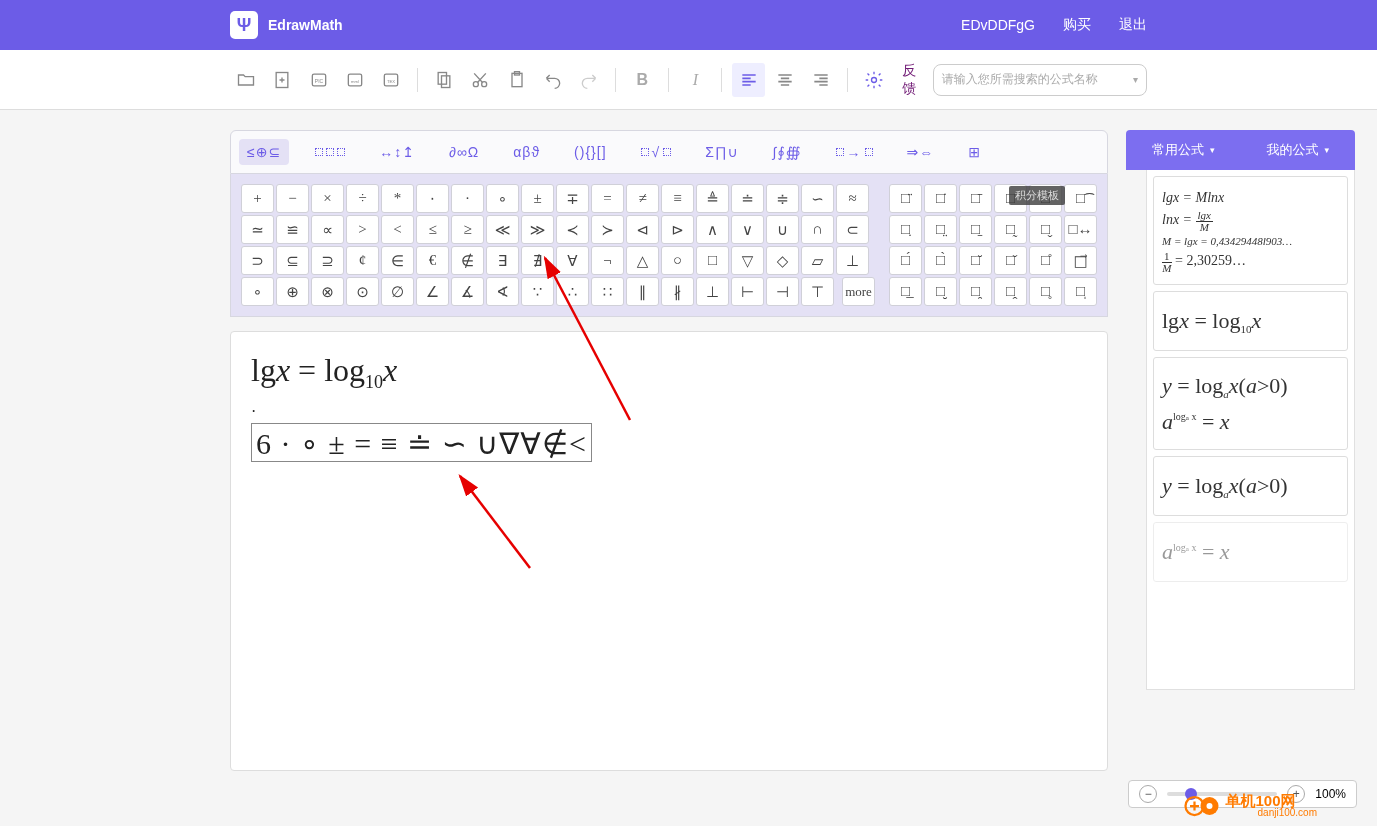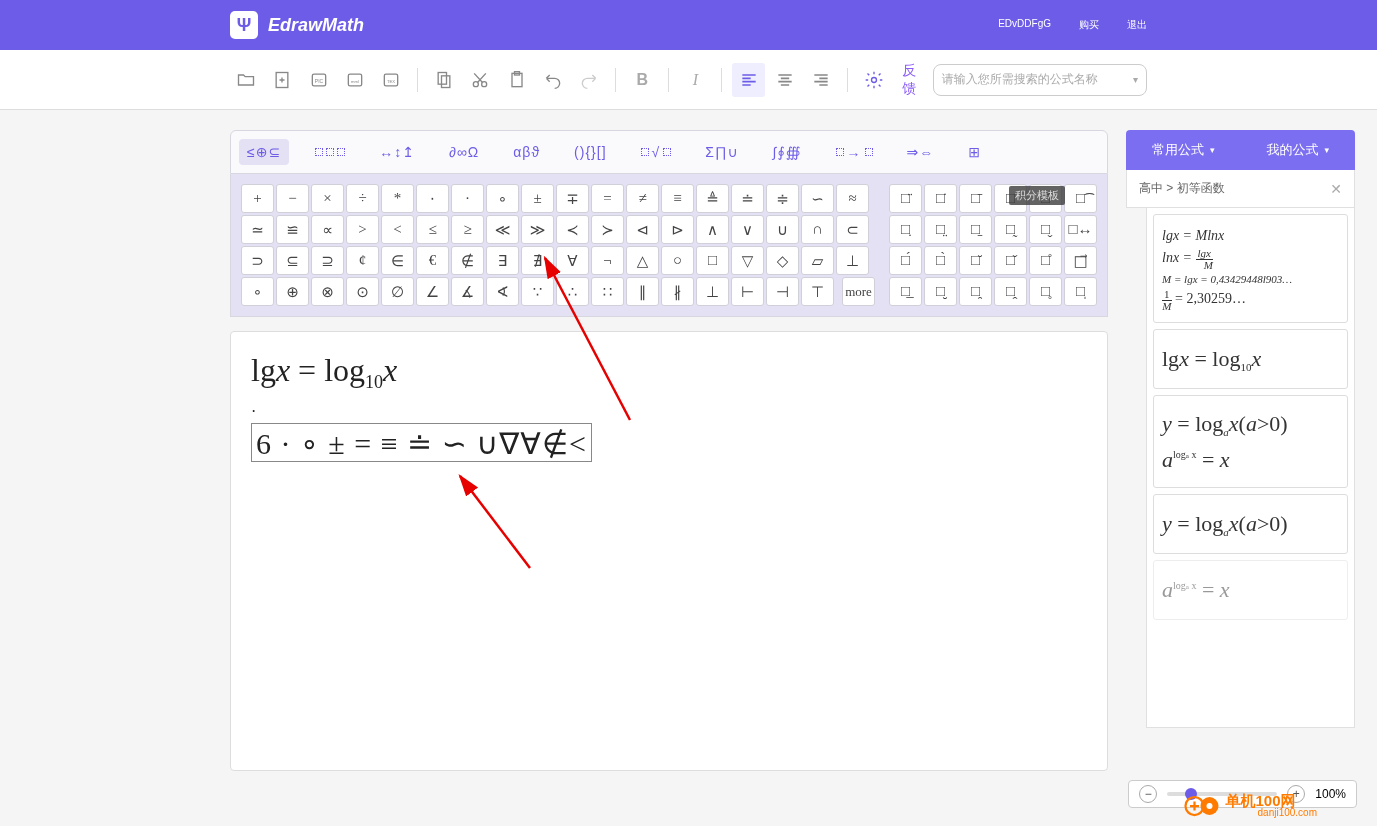--- a/index.html
+++ b/index.html
@@ -1,32 +1,32 @@
 <!DOCTYPE html>
 <html><head>
 <meta charset="utf-8">
 <style>
 * { margin: 0; padding: 0; box-sizing: border-box; }
 body { font-family: "Microsoft YaHei", Arial, sans-serif; background: #f5f5f5; width: 1377px; height: 826px; overflow: hidden; position: relative; }
 
 .header { background: #6c5ce7; height: 50px; display: flex; align-items: center; padding: 0 230px 0 230px; color: #fff; }
 .logo-wrap { display: flex; align-items: center; gap: 10px; }
 .logo-icon { width: 28px; height: 28px; background: #fff; border-radius: 5px; display: flex; align-items: center; justify-content: center; color: #6c5ce7; font-weight: bold; font-size: 18px; }
-.logo-text { font-size: 18px; font-weight: 600; font-style: italic; }
-.header-right { margin-left: auto; display: flex; gap: 28px; font-size: 10px; }
+.logo-text { font-size: 14px; font-weight: 600; }
+.header-right { margin-left: auto; display: flex; gap: 28px; font-size: 14px; align-items: center; }
 .header-right span { cursor: pointer; }
 
 .toolbar { background: #fff; border-bottom: 1px solid #ddd; height: 60px; display: flex; align-items: center; padding: 0 230px 0 230px; gap: 4px; }
 .tool-btn { width: 34px; height: 34px; display: flex; align-items: center; justify-content: center; cursor: pointer; color: #888; border-radius: 3px; }
 .tool-btn.active { background: #eef; }
 .tool-sep { width: 1px; height: 24px; background: #ddd; margin: 0 6px; }
 .tool-icon { width: 20px; height: 20px; }
 .bold-btn { font-weight: bold; font-size: 16px; color: #aaa; }
 .italic-btn { font-style: italic; font-size: 16px; color: #aaa; font-family: Georgia; }
-.feedback { color: #8b5cf6; font-size: 14px; margin-left: 8px; cursor: pointer; }
+.feedback { color: #701a75; font-size: 14px; margin-left: 8px; cursor: pointer; }
 .search-box { margin-left: auto; display: flex; align-items: center; border: 1px solid #ccc; border-radius: 8px; width: 225px; height: 32px; padding: 0 8px; color: #aaa; font-size: 12px; justify-content: space-between; }
 .search-chevron { font-size: 10px; }
 
 .main-area { display: flex; padding: 20px 0 0 230px; gap: 18px; }
 .left-col { width: 878px; }
 
 .tab-bar { background: #fafafc; border: 1px solid #d7d7e0; border-radius: 6px 6px 0 0; padding: 8px; display: flex; gap: 18px; align-items: center; flex-wrap: wrap; }
 .tab-item { display: flex; gap: 3px; padding: 5px 8px; cursor: pointer; color: #6c5ce7; border-radius: 4px; font-size: 14px; align-items: center; letter-spacing: 1px; }
 .tab-item.active { background: #e4e1f5; }
 
@@ -51,21 +51,21 @@
 .right-tab-chevron { font-size: 9px; }
 .breadcrumb-row { background: #fff; border: 1px solid #e0e0e0; border-top: none; padding: 10px 12px; font-size: 12px; color: #666; display: flex; justify-content: space-between; align-items: center; }
 .close-x { color: #aaa; cursor: pointer; font-size: 14px; }
 
 .formula-list { background: #fff; border: 1px solid #e0e0e0; border-top: none; padding: 6px; height: 520px; overflow-y: auto; display: flex; flex-direction: column; gap: 6px; margin-left: 20px; }
 .formula-card { border: 1px solid #ddd; border-radius: 3px; padding: 10px 8px; cursor: pointer; font-family: "Cambria Math", Georgia, serif; font-size: 14px; color: #333; min-height: 60px; display: flex; flex-direction: column; justify-content: center; line-height: 1.6; }
 .formula-card .big { font-size: 22px; }
 .formula-card .sub { font-size: 11px; vertical-align: sub; }
 .formula-card .sup { font-size: 10px; vertical-align: super; }
 .formula-card .it { font-style: italic; }
-.formula-card .frac { display: inline-flex; flex-direction: column; align-items: flex-end; font-size: 11px; vertical-align: middle; line-height: 1; }
+.formula-card .frac { display: inline-flex; flex-direction: column; align-items: center; font-size: 11px; vertical-align: middle; line-height: 1; }
 .formula-card .frac-top { border-bottom: 1px solid #333; padding: 0 2px; }
 
 .zoom-bar { position: absolute; bottom: 18px; right: 20px; background: #fff; border: 1px solid #ccc; border-radius: 4px; padding: 4px 10px; display: flex; align-items: center; gap: 10px; font-size: 12px; }
 .zoom-btn { width: 18px; height: 18px; border: 1px solid #aaa; border-radius: 50%; display: flex; align-items: center; justify-content: center; cursor: pointer; font-size: 12px; color: #555; }
 .zoom-track { width: 110px; height: 4px; background: #ddd; border-radius: 2px; position: relative; }
 .zoom-thumb { position: absolute; left: 18px; top: -4px; width: 12px; height: 12px; background: #6c5ce7; border-radius: 50%; }
 
 .watermark { position: absolute; bottom: 8px; right: 60px; display: flex; align-items: flex-end; gap: 6px; }
 .wm-icon { width: 36px; height: 24px; }
 .wm-text { display: flex; flex-direction: column; line-height: 1; }
@@ -329,24 +329,20 @@
     <div class="right-tabs">
       <div class="right-tab">
           <span>常用公式</span>
           <span class="right-tab-chevron">▾</span>
         </div>
       <div class="right-tab">
           <span>我的公式</span>
           <span class="right-tab-chevron">▾</span>
         </div>
     </div>
-    <div class="breadcrumb-row">
-      <span>高中 &gt; 初等函数</span>
-      <span class="close-x">✕</span>
-    </div>
     <div class="formula-list">
       <div class="formula-card">
         <div><span class="it">lgx = Mlnx</span></div>
         <div><span class="it">lnx = </span><span class="frac">
               <span class="frac-top it">lgx</span>
               <span class="it">M</span>
             </span></div>
         <div style="font-size:11px;"><span class="it">M = lgx = 0,43429448l903…</span></div>
         <div><span class="frac">
               <span class="frac-top">1</span>

